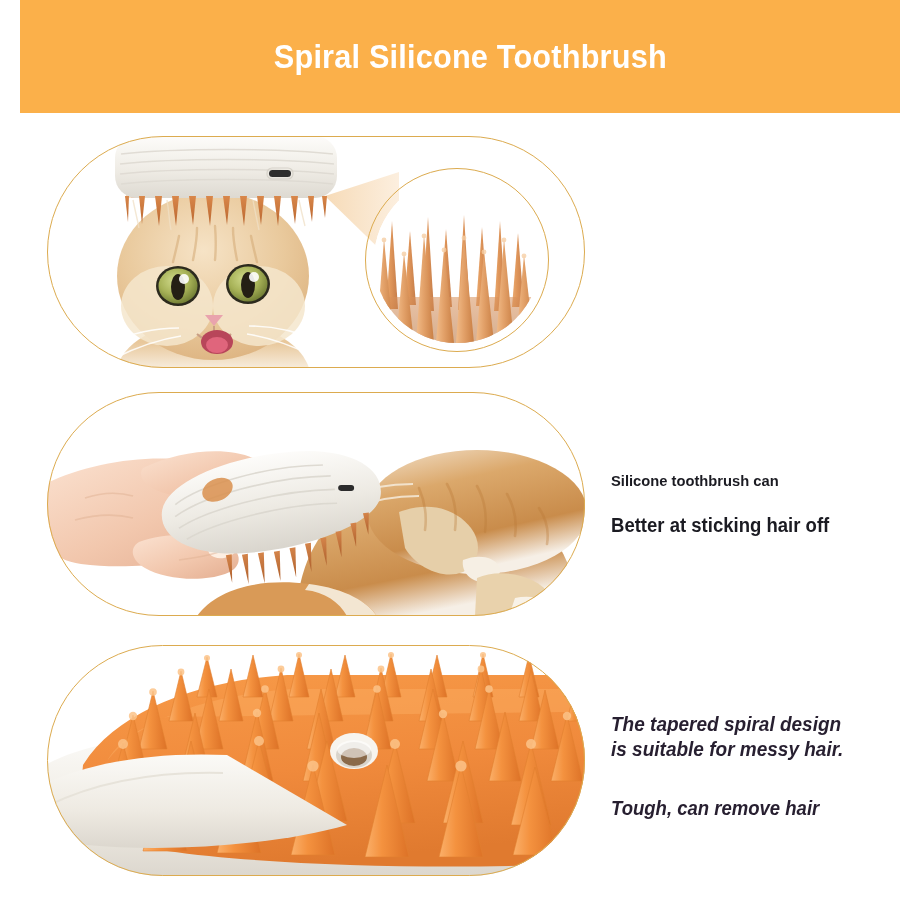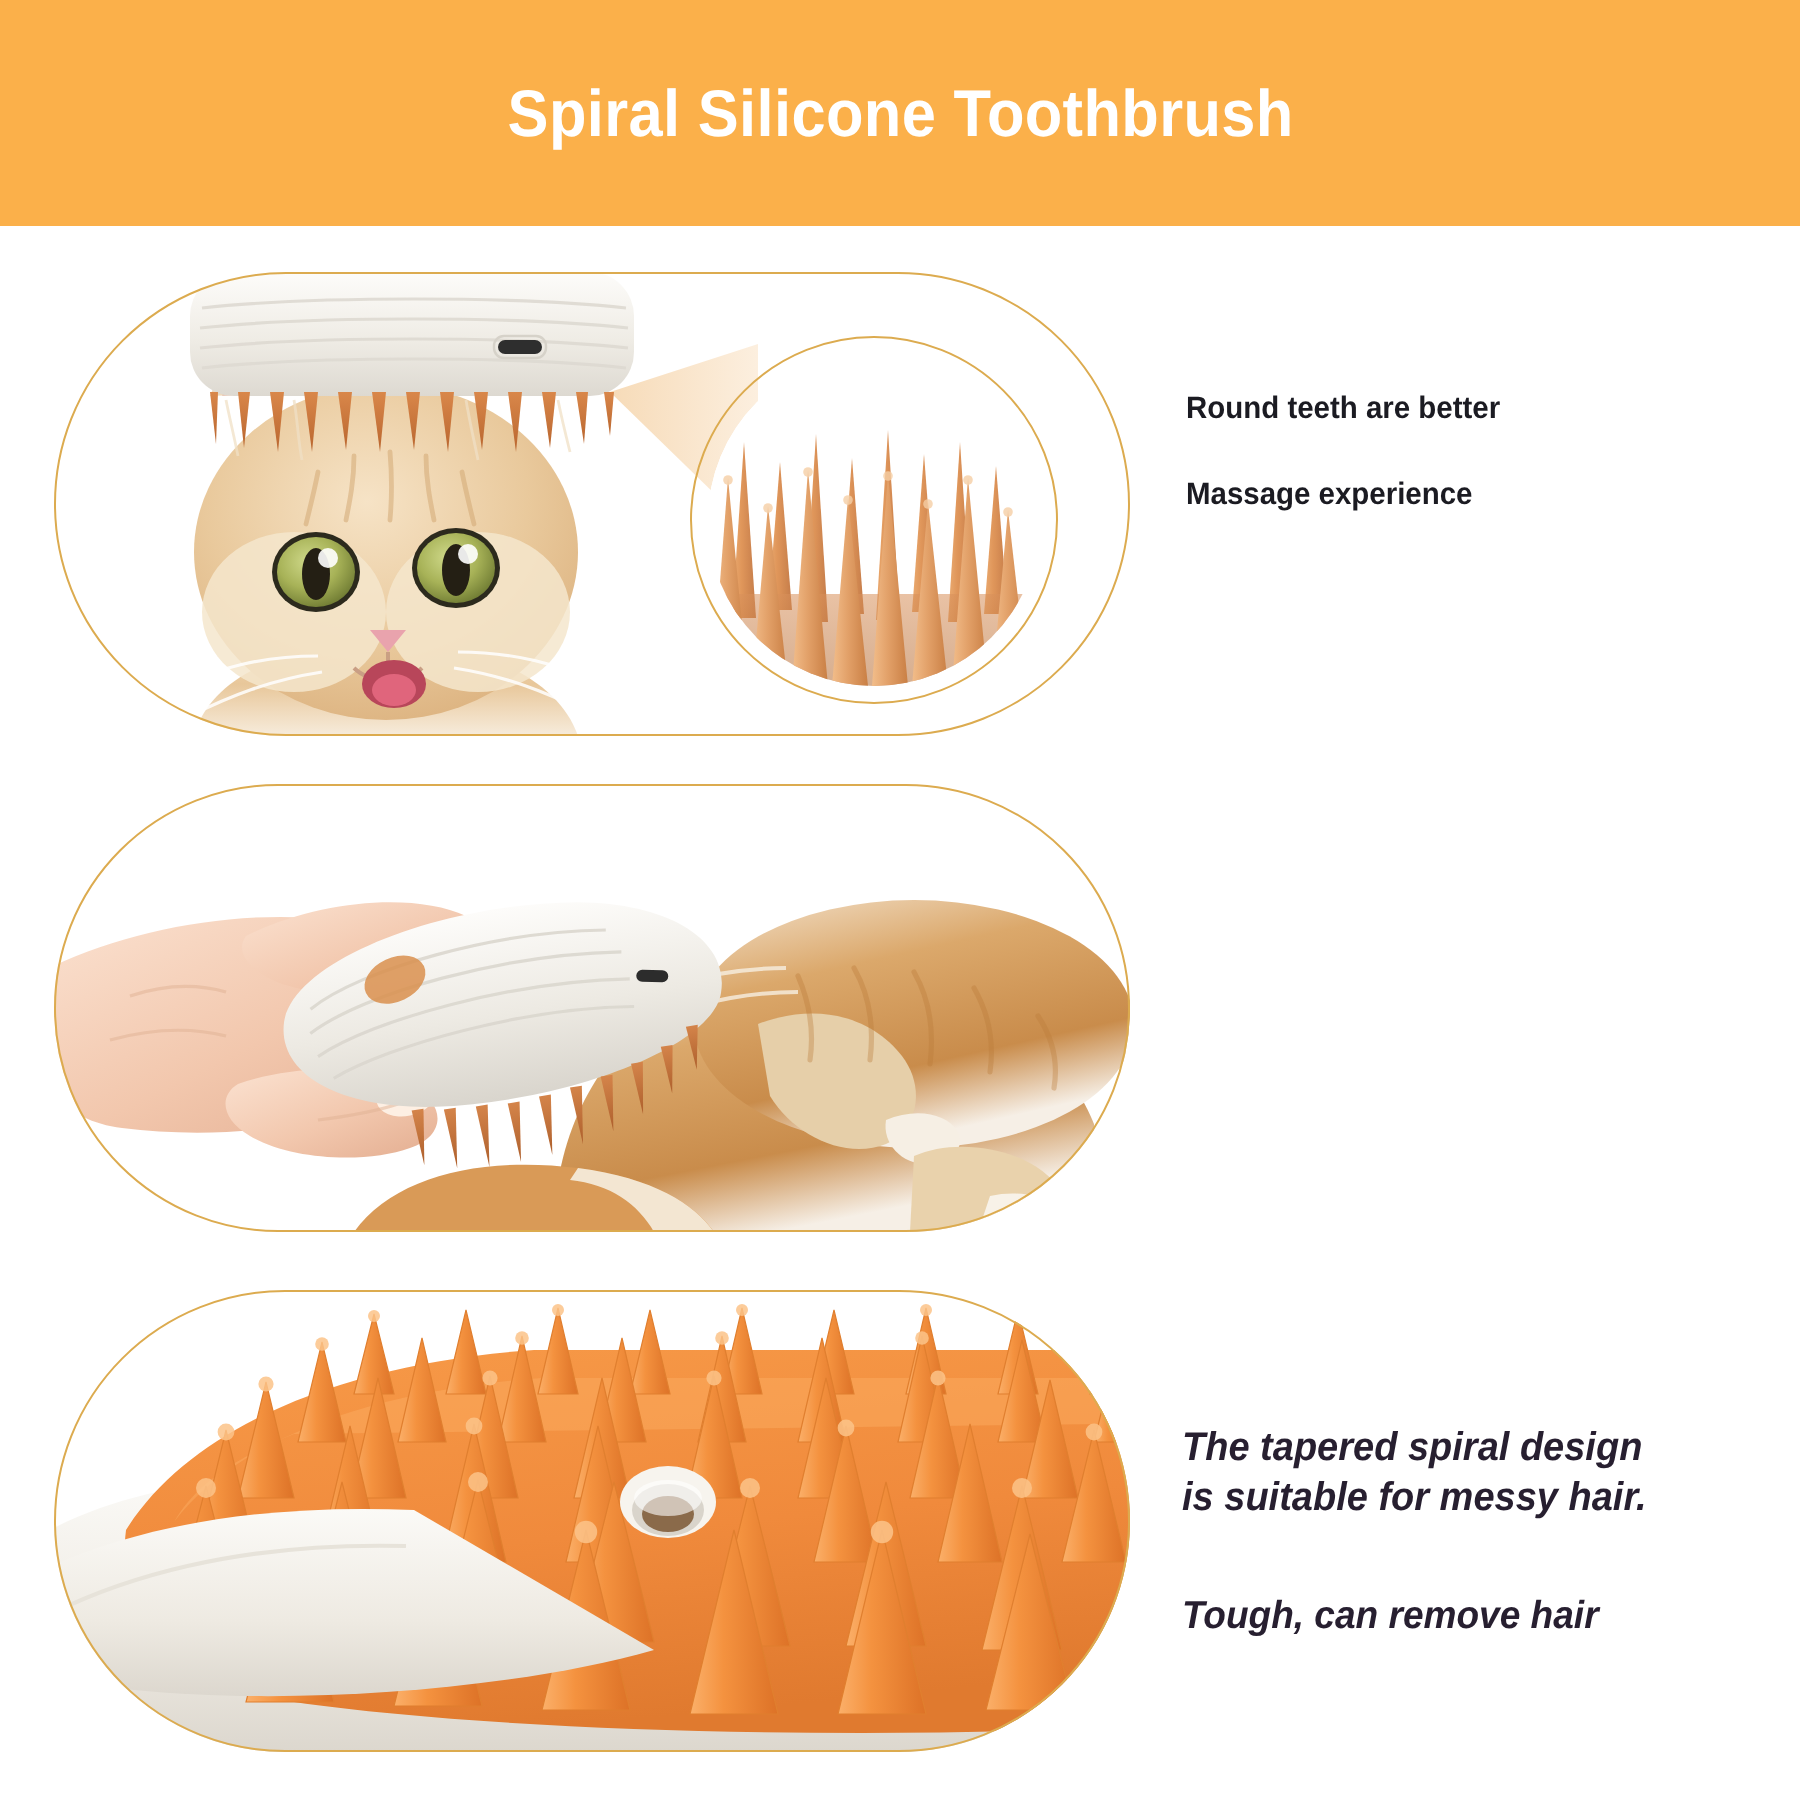--- a/index.html
+++ b/index.html
@@ -2,21 +2,21 @@
 <html><head>
 <meta charset="utf-8">
 <style>
   html,body{margin:0;padding:0;}
   body{
     width:900px;height:900px;
     background:#ffffff;
     font-family:"Liberation Sans", sans-serif;
     overflow:hidden;
   }
-  .page{position:relative;width:718px;height:900px;background:#fff;}
+  .page{position:relative;width:718px;height:900px;background:#fff;margin-left:20px;}
 
   
   .header{
     position:absolute;left:0;top:0;width:900px;height:113px;
     background:#fbb04a;
     display:flex;align-items:center;justify-content:center;
   }
   .header-title{
     color:#ffffff;
     font-size:33px;
@@ -281,24 +281,20 @@
           <circle cx="90" cy="61" r="2.4"></circle>
             <circle cx="110" cy="75" r="2.4"></circle>
           <circle cx="130" cy="63" r="2.4"></circle>
             <circle cx="150" cy="79" r="2.4"></circle>
         </g>
       </svg>
     </div>
     <div class="mag-ring"></div>
   </div>
 
-  <div class="txt-block" id="t1">
-    <div class="line l1">Round teeth are better</div>
-    <div class="line l2">Massage experience</div>
-  </div>
 
   <div class="panel" id="panel2">
     <div class="panel-clip">
       <div class="panel-art">
         <svg viewBox="0 0 538 224" preserveAspectRatio="none">
           <defs>
             <linearGradient id="skinG" x1="0" y1="0" x2="1" y2="1">
               <stop offset="0%" stop-color="#fbe2d1"></stop>
               <stop offset="55%" stop-color="#f2c7ad"></stop>
               <stop offset="100%" stop-color="#e3ad90"></stop>
@@ -393,20 +389,24 @@
                 <path d="M316 138 L322 138 L318 160 Z"></path>
               </g>
             </g>
           </g>
         </svg>
       </div>
     </div>
     <div class="panel-frame"></div>
   </div>
 
+  <div class="txt-block" id="t2">
+    <div class="line l1">Silicone toothbrush can</div>
+    <div class="line l2">Better at sticking hair off</div>
+  </div>
 
   <div class="panel" id="panel3">
     <div class="panel-clip">
       <div class="panel-art">
         <svg viewBox="0 0 538 231" preserveAspectRatio="none">
           <defs>
             <linearGradient id="padG" x1="0" y1="0" x2="0.3" y2="1">
               <stop offset="0%" stop-color="#f79a48"></stop>
               <stop offset="55%" stop-color="#f08a3c"></stop>
               <stop offset="100%" stop-color="#e07a2f"></stop>

